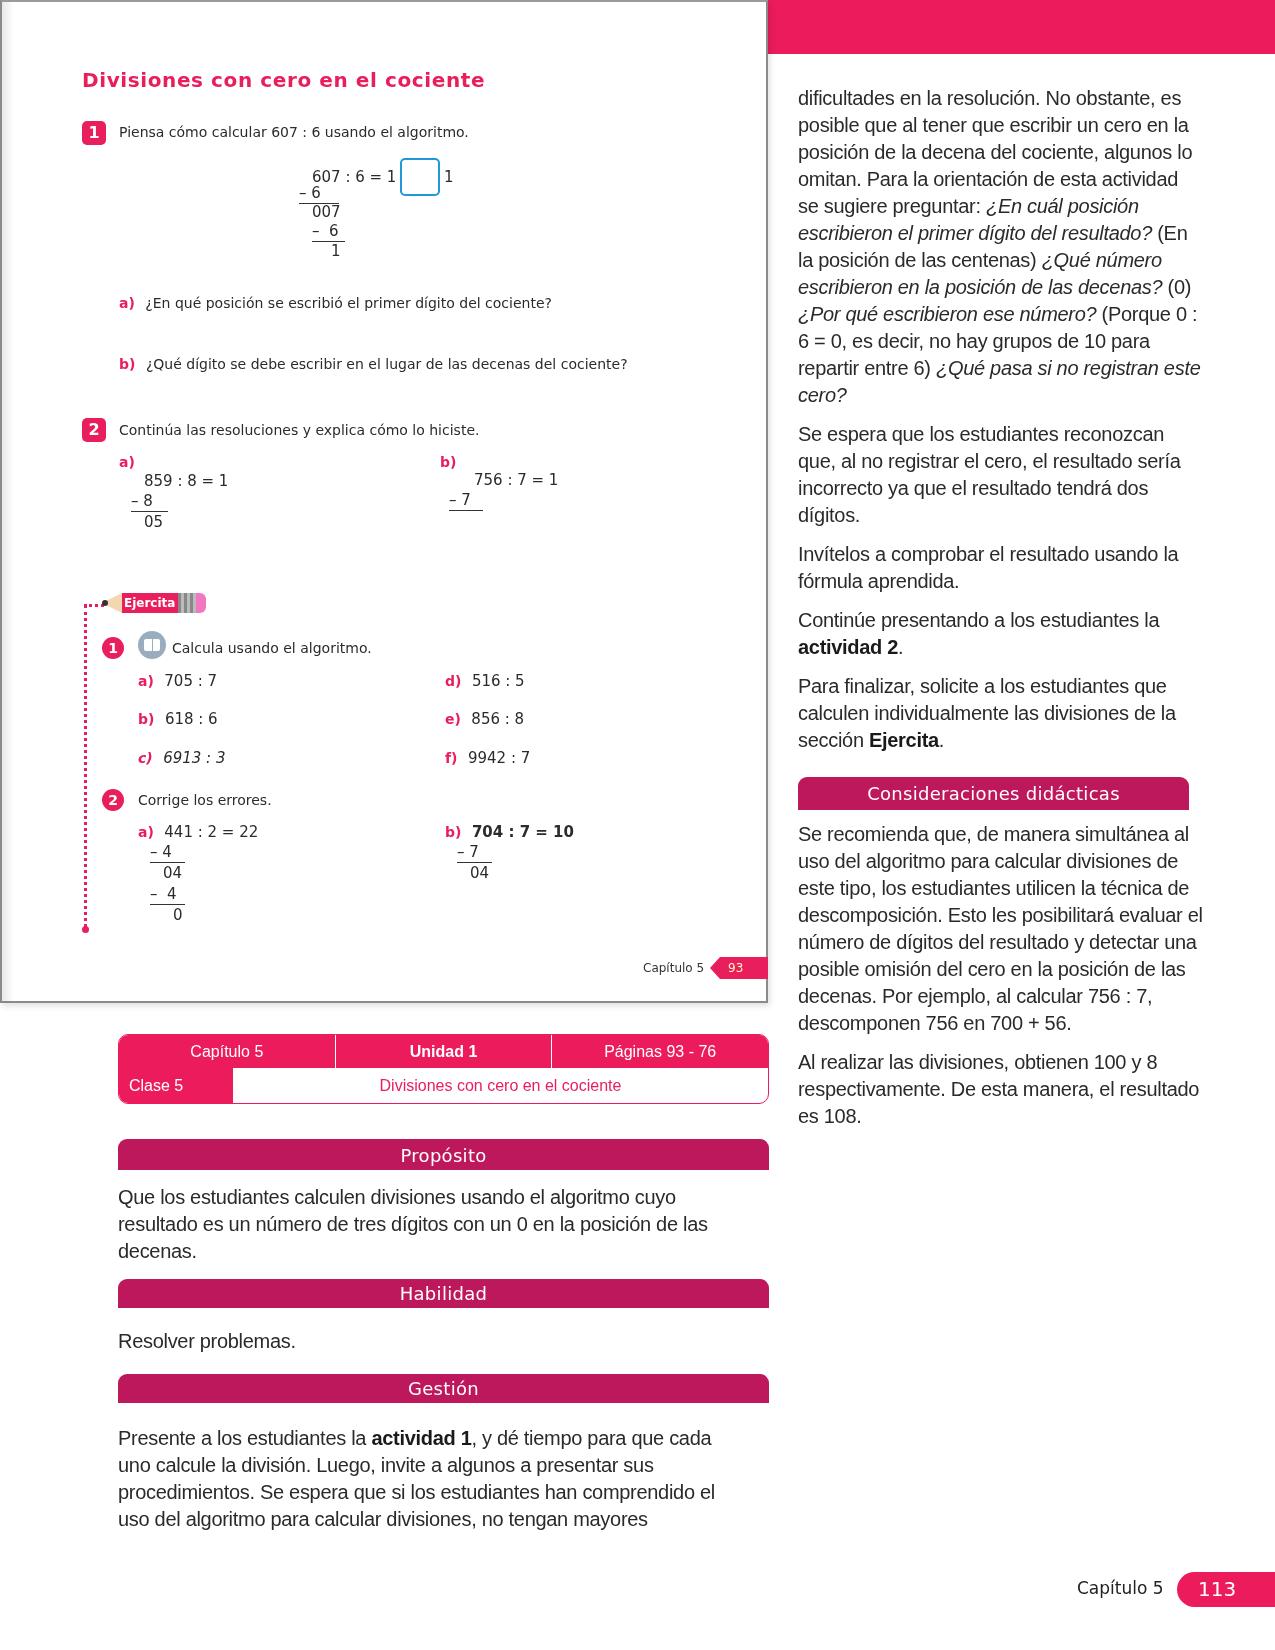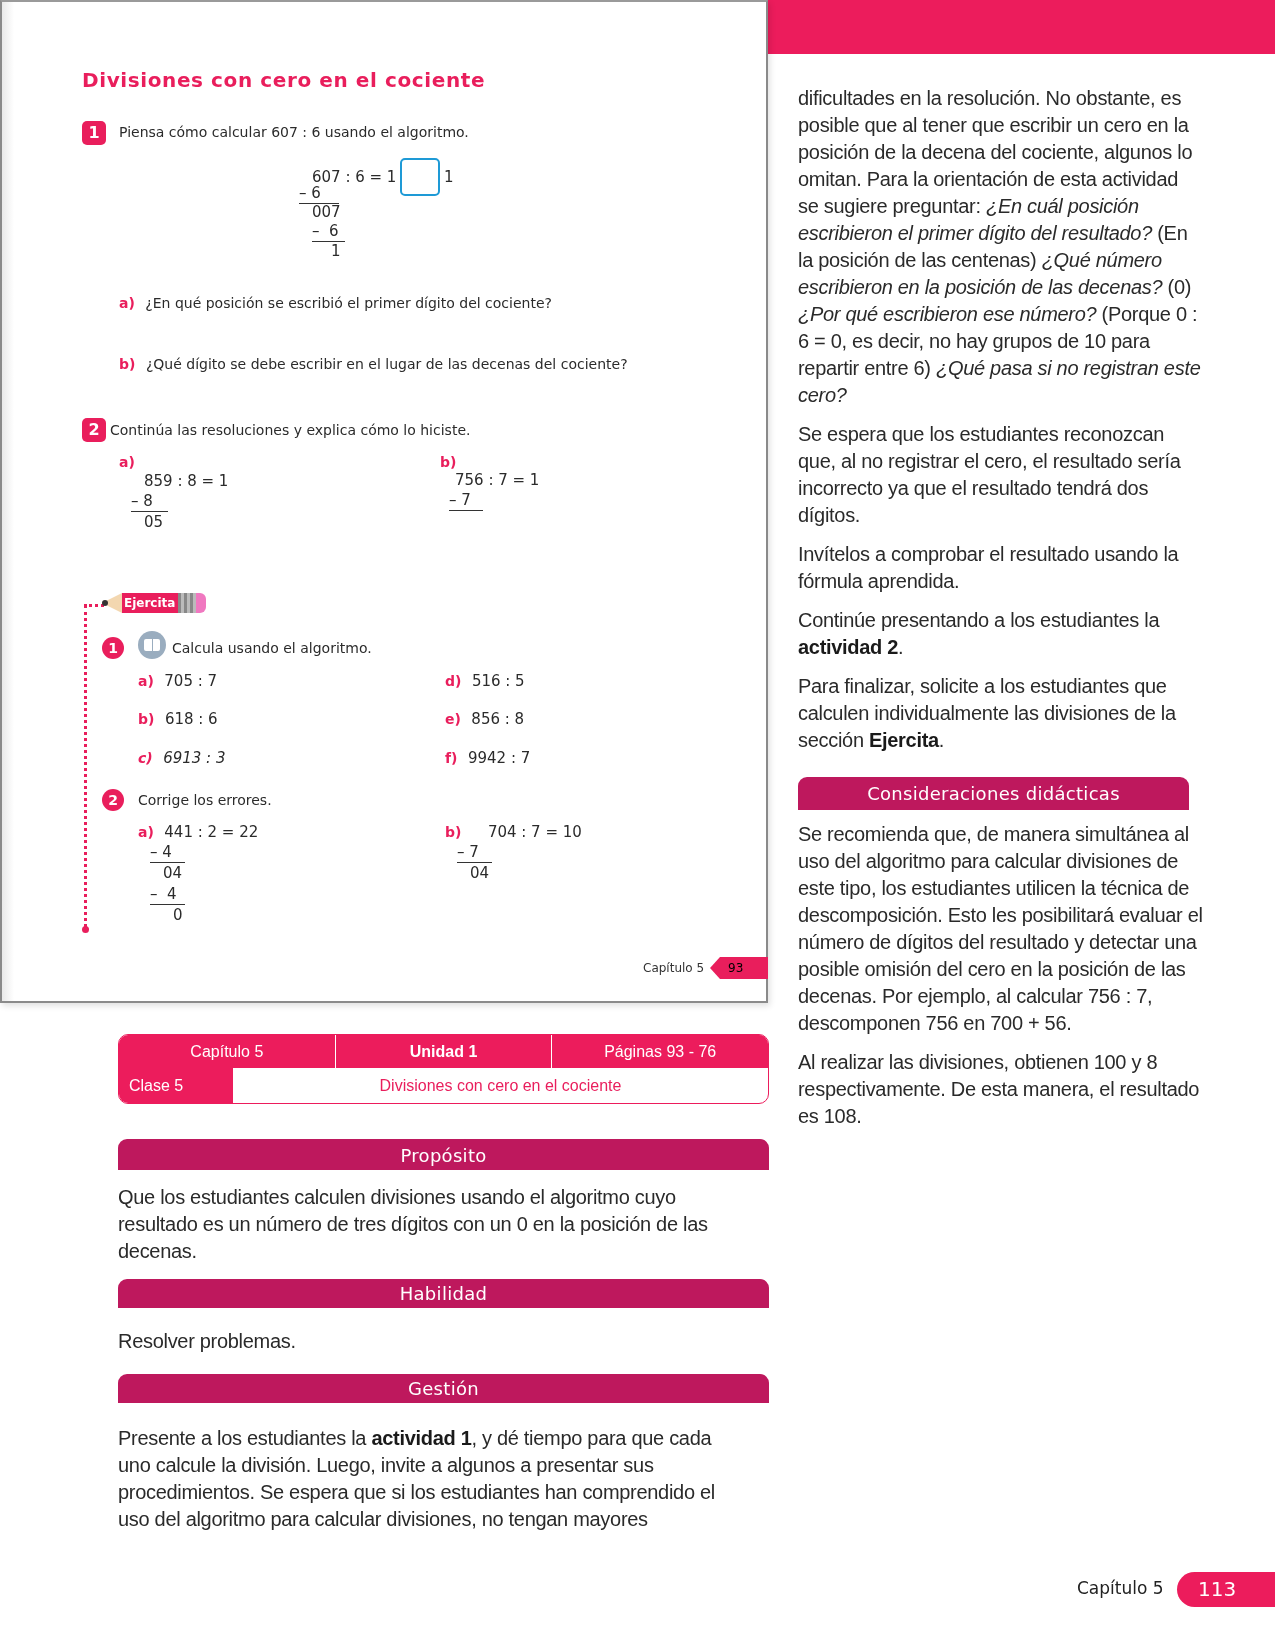--- a/index.html
+++ b/index.html
@@ -46,21 +46,21 @@
            font-family: "DejaVu Sans", sans-serif; font-weight: bold; font-size: 12px; line-height: 20px; padding-left: 2px; }
   .pencil .ferrule { position: absolute; left: 76px; top: 0; width: 18px; height: 20px;
            background: repeating-linear-gradient(to right, #888 0 3px, #bbb 3px 6px); }
   .pencil .eraser { position: absolute; left: 94px; top: 0; width: 10px; height: 20px; background: #f078c0; border-radius: 0 6px 6px 0; }
 
   .book-icon { position: absolute; left: 136px; top: 629px; width: 28px; height: 28px; border-radius: 50%; background: #9aadbf; }
   .book-icon::before { content: ""; position: absolute; left: 6px; top: 8px; width: 16px; height: 12px; background: #fff; border-radius: 2px; }
   .book-icon::after { content: ""; position: absolute; left: 13.5px; top: 8px; width: 1px; height: 12px; background: #9aadbf; }
 
   .footer-cap { position: absolute; left: 641px; top: 959px; font-family: "DejaVu Sans", sans-serif; font-size: 12px; color: #333; }
-  .footer-num { position: absolute; left: 708px; top: 955px; width: 58px; height: 22px; background: #e91e5c; color: #000000;
+  .footer-num { position: absolute; left: 708px; top: 955px; width: 58px; height: 22px; background: #e91e5c; color: #fef9c3;
            font-family: "DejaVu Sans", sans-serif; font-size: 12px; line-height: 22px; padding-left: 18px;
            clip-path: polygon(10px 0, 100% 0, 100% 100%, 10px 100%, 0 50%); }
 
   
   #info { position: absolute; left: 118px; top: 1034px; width: 651px; height: 70px; border: 1.5px solid #ec1c5c;
           border-radius: 10px 10px 10px 10px; overflow: hidden; background: #fff; }
   #info .row1 { display: flex; height: 33px; background: #ec1c5c; color: #fff; font-size: 16px; }
   #info .row1 div { flex: 1; text-align: center; line-height: 33px; border-right: 1px solid #fff; }
   #info .row1 div:last-child { border-right: none; }
   #info .row1 .bold { font-weight: bold; }
@@ -104,29 +104,29 @@
   <div class="abs" style="left:117px; top:292px;">
     <span class="lbl">a)</span>
     <span class="kid" style="margin-left:6px;">¿En qué posición se escribió el primer dígito del cociente?</span>
   </div>
   <div class="abs" style="left:117px; top:353px;">
     <span class="lbl">b)</span>
     <span class="kid" style="margin-left:6px;">¿Qué dígito se debe escribir en el lugar de las decenas del cociente?</span>
   </div>
 
   <div class="sqnum" style="left:80px; top:416px;">2</div>
-  <div class="kid abs" style="left:108px; top:420px;">Continúa las resoluciones y explica cómo lo hiciste.</div>
+  <div class="kid abs" style="left:117px; top:420px;">Continúa las resoluciones y explica cómo lo hiciste.</div>
 
   <div class="lbl abs" style="left:117px; top:452px;">a)</div>
   <div class="mono abs" style="left:142px; top:470px;">859 : 8 = 1</div>
   <div class="mono abs uline" style="left:129px; top:490px; width:37px;">– 8</div>
   <div class="mono abs" style="left:142px; top:511px;">05</div>
 
   <div class="lbl abs" style="left:438px; top:452px;">b)</div>
-  <div class="mono abs" style="left:453px; top:469px;">756 : 7 = 1</div>
+  <div class="mono abs" style="left:472px; top:469px;">756 : 7 = 1</div>
   <div class="mono abs uline" style="left:447px; top:489px; width:34px;">– 7</div>
 
   <div class="dotline-h"></div>
   <div class="dotline-v"></div>
   <div class="dot-end"></div>
   <div class="pencil">
     <div class="tip"></div>
       <div class="lead"></div>
     <div class="body">Ejercita</div>
     <div class="ferrule"></div>
@@ -169,21 +169,21 @@
     <span class="lbl">a)</span>
     <span class="mono" style="margin-left:6px;">441 : 2 = 22</span>
   </div>
   <div class="mono abs uline" style="left:148px; top:841px; width:35px;">– 4</div>
   <div class="mono abs" style="left:161px; top:862px;">04</div>
   <div class="mono abs uline" style="left:148px; top:883px; width:35px;">–  4</div>
   <div class="mono abs" style="left:171px; top:904px;">0</div>
 
   <div class="abs" style="left:443px; top:821px;">
     <span class="lbl">b)</span>
-    <span class="mono" style="margin-left:22px;">704 : 7 = 10</span>
+    <span class="mono" style="margin-left:6px;font-weight:bold;">704 : 7 = 10</span>
   </div>
   <div class="mono abs uline" style="left:455px; top:841px; width:35px;">– 7</div>
   <div class="mono abs" style="left:468px; top:862px;">04</div>
 
   <div class="footer-cap">Capítulo 5</div>
   <div class="footer-num">93</div>
 </div>
 
 <div id="info">
   <div class="row1">

